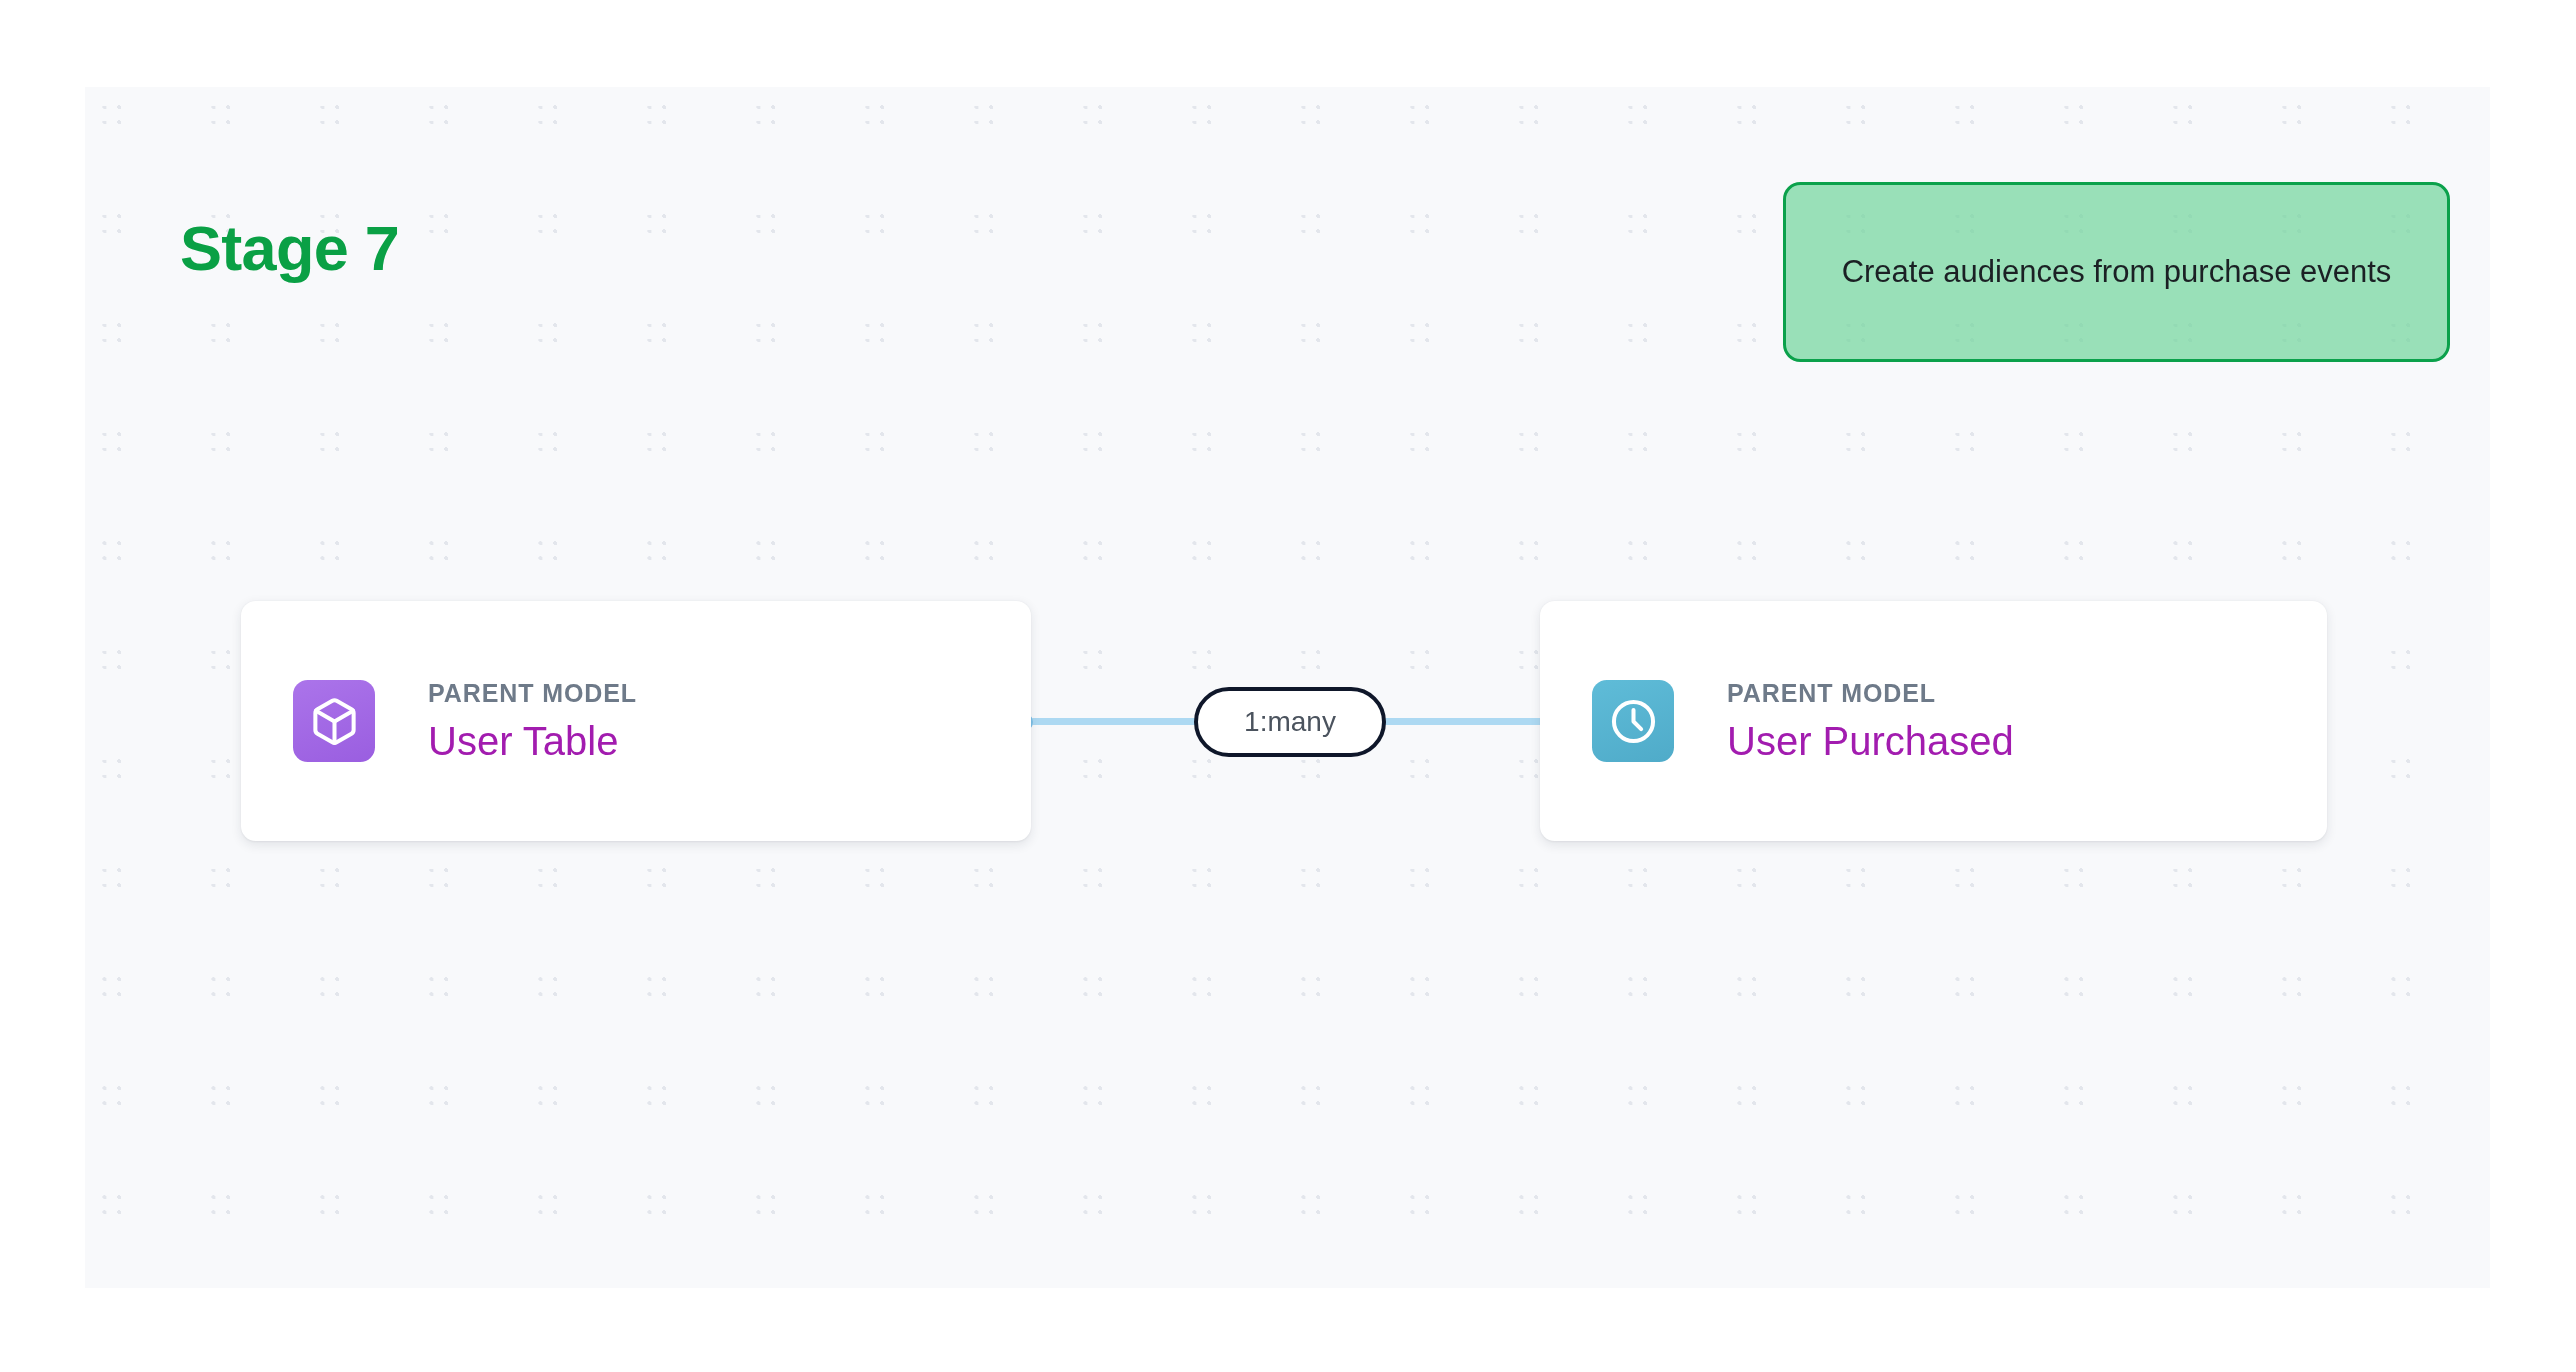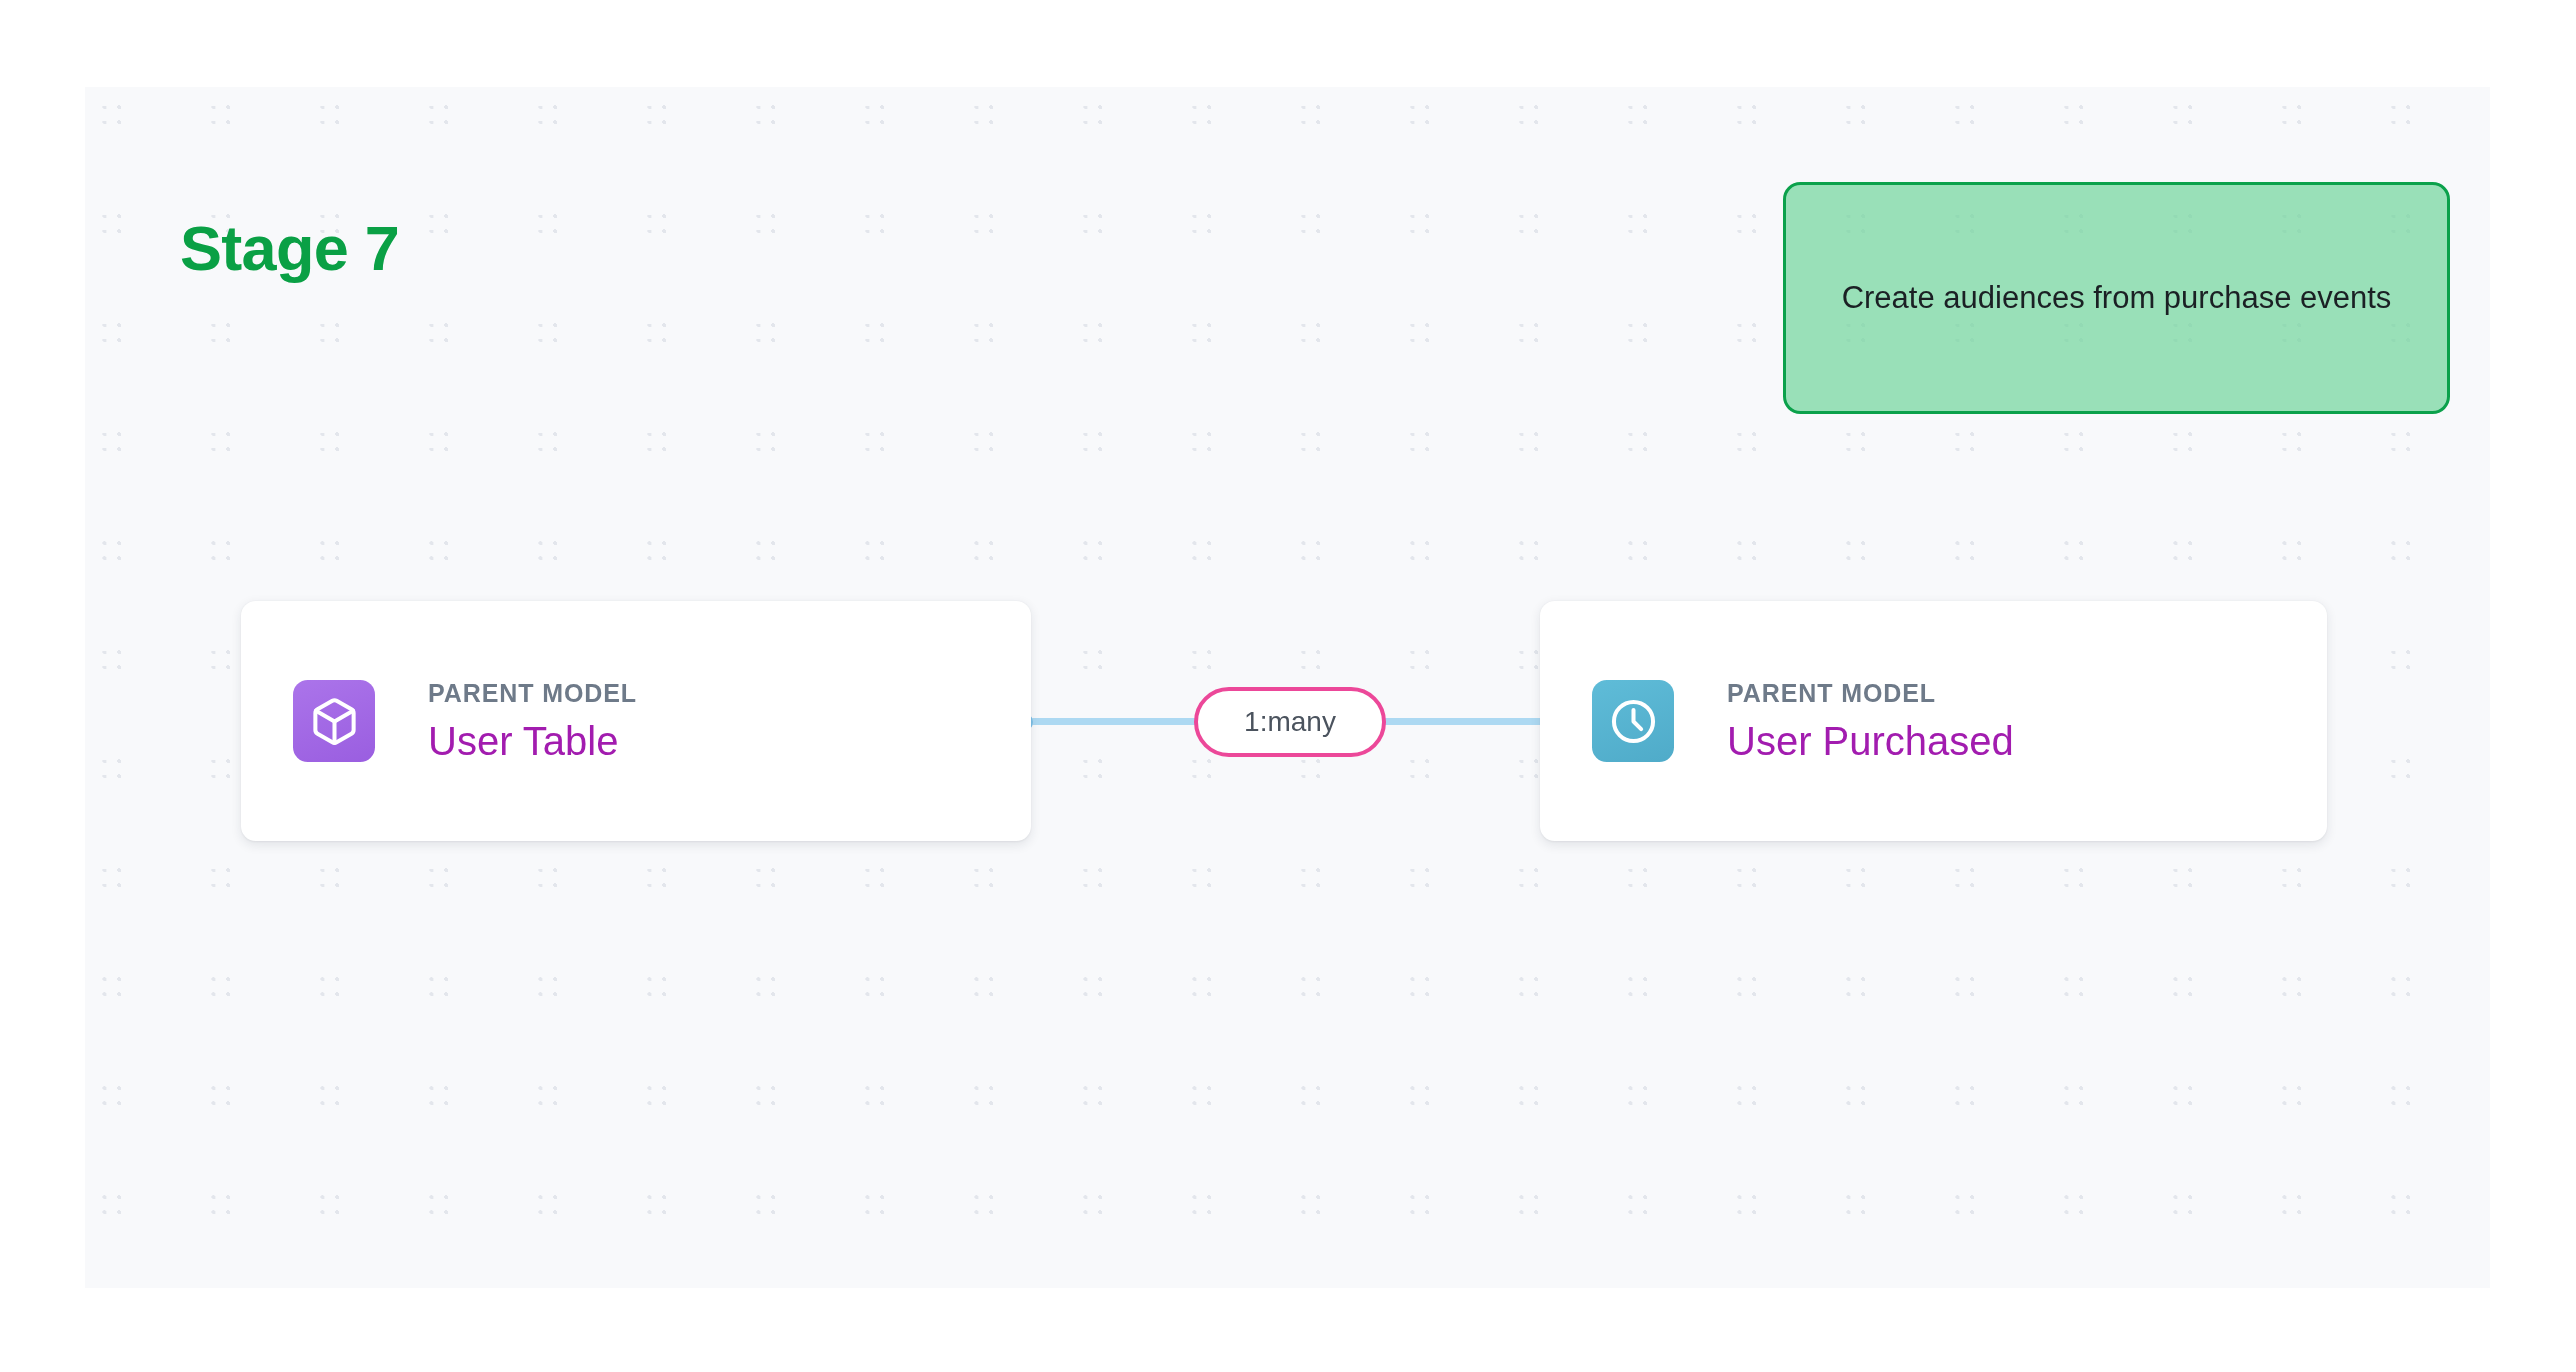--- a/index.html
+++ b/index.html
@@ -57,21 +57,21 @@
     white-space: nowrap;
     z-index: 6;
   }
 
   
   .annotation {
     position: absolute;
     left: 1783px;
     top: 182px;
     width: 667px;
-    height: 232px;
+    height: 180px;
     box-sizing: border-box;
     background: rgba(117, 214, 158, 0.72);
     border: 3.4px solid #0ba14b;
     border-radius: 17.4px;
     display: flex;
     align-items: center;
     justify-content: center;
     z-index: 6;
   }
   .annotation-text {
@@ -179,21 +179,21 @@
   .edge-handle-right { right: 0px; }
 
   .edge-badge {
     position: absolute;
     left: 181px;
     top: -14.8px;
     width: 192px;
     height: 70px;
     box-sizing: border-box;
     background: #ffffff;
-    border: 4px solid #ec4899;
+    border: 4px solid #0f172a;
     border-radius: 35px;
     display: flex;
     align-items: center;
     justify-content: center;
   }
   .edge-badge-label {
     font-size: 28px;
     color: #4b535e;
     line-height: 1;
     white-space: nowrap;

